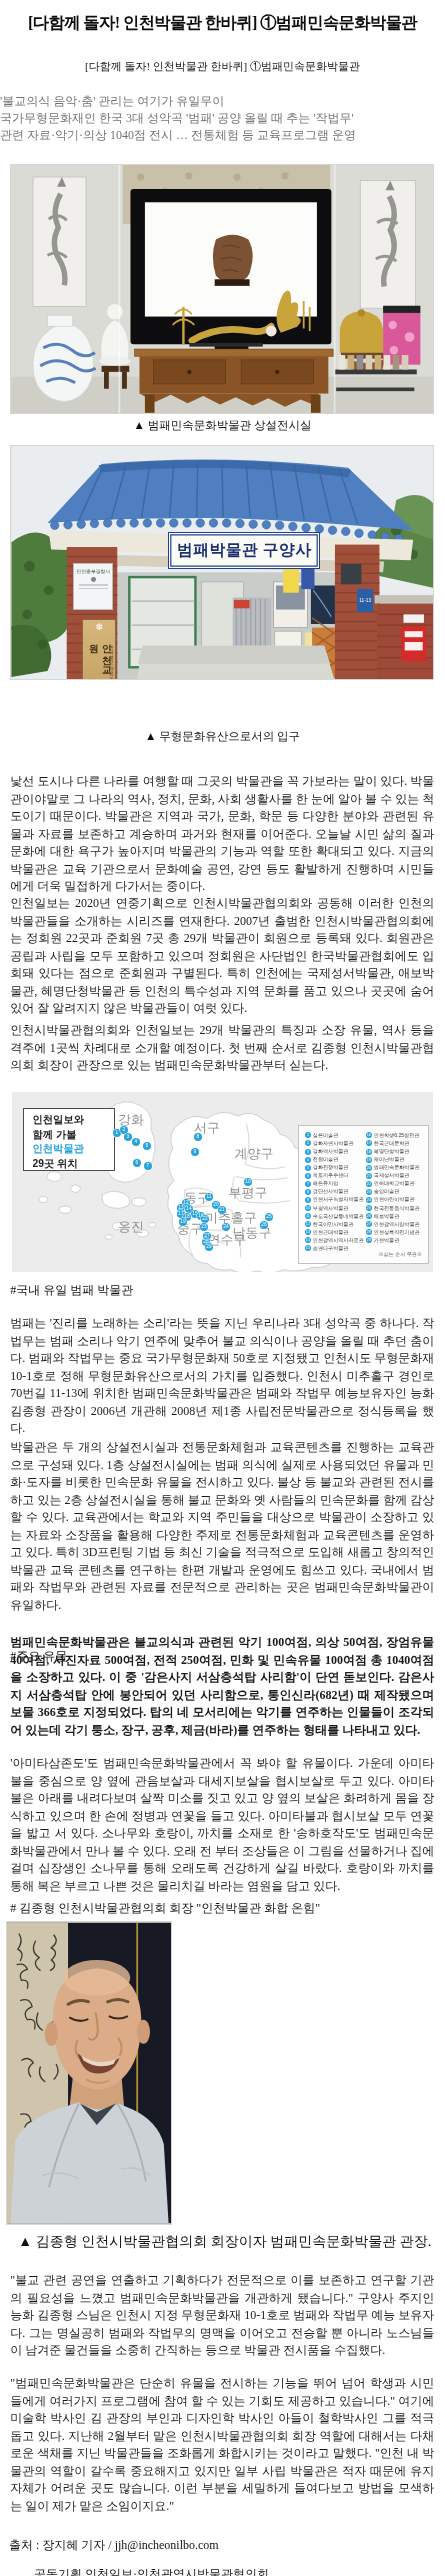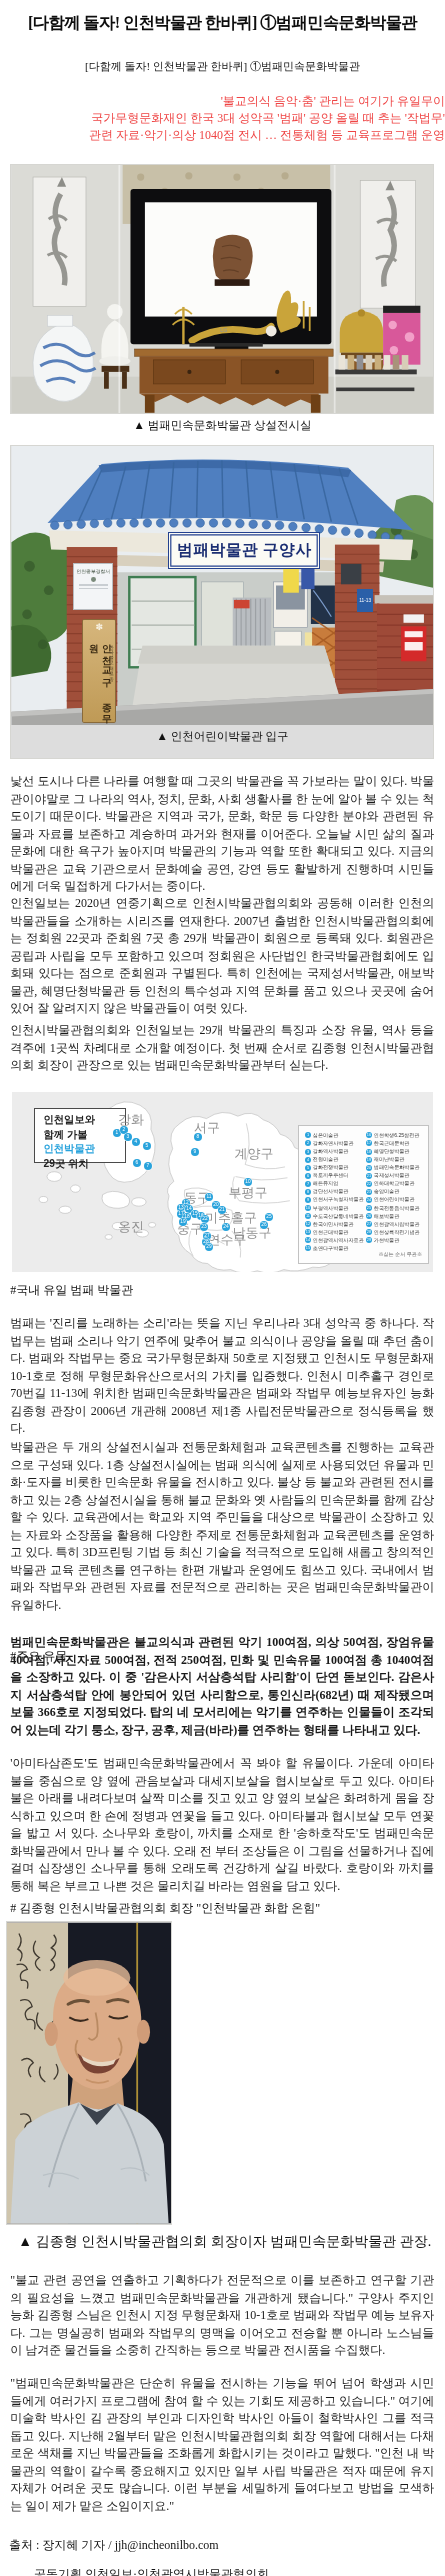--- a/index.html
+++ b/index.html
@@ -2,33 +2,33 @@
 <html style="font-size:9.7px"><head>
 <meta charset="utf-8">
 <style>
   html,body{margin:0;padding:0;background:#fff;}
   #page{position:relative;width:445px;height:2576px;background:#fff;overflow:hidden;
         font-family:"Liberation Serif","DejaVu Serif",serif;color:#1a1a1a;padding-left:24px;}
   .abs{position:absolute;}
   .headline{top:12px;left:0;width:445px;text-align:center;font-size:16.3px;font-weight:bold;
             letter-spacing:-0.6px;color:#0d0d0d;}
   .subtitle{top:59px;left:0;width:445px;text-align:center;font-size:11px;color:#111;}
-  .deck{top:93px;left:0;width:445px;text-align:right;font-size:12px;line-height:17px;color:#ef4444;}
+  .deck{top:93px;left:0;width:445px;text-align:left;font-size:12px;line-height:17px;color:#737373;}
   .photo{left:10.3px;width:424px;background:#ddd;border:0.6px solid #d6d6d2;box-sizing:border-box;overflow:hidden;}
   .photo svg{display:block;}
   .caption{left:0;width:445px;text-align:center;font-size:11.5px;color:#111;}
   .caption-left{left:10.3px;width:429px;text-align:center;font-size:14px;color:#111;}
   .para{left:10.3px;width:424px;margin:0;font-size:12px;line-height:17.5px;text-align:justify;color:#1a1a1a;}
   .section-head{left:10.3px;width:424px;font-size:12px;color:#111;}
   .footer-line{font-size:12px;color:#111;}
 
   
   #map{left:12px;top:1092px;width:421px;height:180px;background:#ececec;}
   #map svg{position:absolute;left:0;top:0;}
-  .map-title-box{position:absolute;left:22px;top:15.7px;width:92px;height:55px;background:#fff;
+  .map-title-box{position:absolute;left:11px;top:15.7px;width:92px;height:63px;background:#fff;
                  border:1.2px solid #4a4a4a;box-sizing:border-box;padding:4.8px 0 0 8.5px;
                  font-family:"Liberation Sans",sans-serif;}
   .map-title-box div{font-size:10.3px;line-height:14.5px;font-weight:bold;color:#222;}
   .map-title-box .accent{color:#29a3dc;}
   .region-label{position:absolute;transform:translate(-50%,-50%);font-size:13px;color:#8f8f8f;
                 font-family:Liberation Sans, sans-serif;white-space:nowrap;}
   .map-dot{position:absolute;width:7.9px;height:7.9px;border-radius:50%;background:#29a3dc;
            box-shadow:0 0 0 0.6px rgba(255,255,255,.9);color:#fff;font-size:4.8px;line-height:7.9px;
            text-align:center;font-family:"Liberation Sans",sans-serif;}
   .legend-box{position:absolute;left:286px;top:33px;width:131px;height:139px;background:#fdfdfd;
@@ -190,21 +190,21 @@
       </g>
       <rect x="540" y="370" width="130" height="6" fill="#3a3a3a"></rect>
 
       <rect x="178" y="0" width="3" height="414" fill="#ffffff" opacity="0.5"></rect>
       <rect x="536" y="0" width="3" height="414" fill="#ffffff" opacity="0.45"></rect>
     </svg>
     <div class="tv-logo">LG</div>
   </div>
   <div class="abs caption" style="top:418px;">▲ 범패민속문화박물관 상설전시실</div>
 
-  <div class="abs photo" style="top:445px;height:314px;">
+  <div class="abs photo" style="top:445px;height:235px;">
     <svg viewBox="0 0 702 464" width="423" height="279">
       <rect width="702" height="464" fill="#e9edf0"></rect>
 
       <path d="M600,150 q30,-40 70,-28 l32,14 l0,100 l-90,-20 z" fill="#5a8448"></path>
       <path d="M640,90 q40,-20 62,6 l0,60 l-70,-24 z" fill="#6a9455"></path>
       <path d="M0,160 q40,-30 70,-4 q30,10 28,44 q20,30 -2,62 q10,40 -20,58 q-30,16 -50,-4 l-26,-10 z" fill="#4e7c3c"></path>
       <path d="M0,300 q36,-10 56,16 q18,28 4,58 l-60,10 z" fill="#3f6a30"></path>
       <g fill="#35582a" opacity="0.7">
         <circle cx="30" cy="200" r="9"></circle>
           <circle cx="62" cy="240" r="8"></circle>
@@ -374,21 +374,21 @@
       <div class="line"></div>
       <div class="line"></div>
     </div>
     <div class="wood-sign">
       <div class="emblem">✽</div>
       <div class="big">인천교구 종무원</div>
       <div class="small">한국불교태고종</div>
     </div>
     <div class="addr-plaque">11-13</div>
   </div>
-  <div class="abs caption" style="top:729px;">▲ 인천어린이박물관 입구</div>
+  <div class="abs caption" style="top:729px;">▲ 무형문화유산으로서의 입구</div>
 
   <p class="abs para" style="top:773px;">낯선 도시나 다른 나라를 여행할 때 그곳의 박물관을 꼭 가보라는 말이 있다. 박물관이야말로 그 나라의 역사, 정치, 문화, 사회 생활사를 한 눈에 알아 볼 수 있는 척도이기 때문이다. 박물관은 지역과 국가, 문화, 학문 등 다양한 분야와 관련된 유물과 자료를 보존하고 계승하며 과거와 현재를 이어준다. 오늘날 시민 삶의 질과 문화에 대한 욕구가 높아지며 박물관의 기능과 역할 또한 확대되고 있다. 지금의 박물관은 교육 기관으로서 문화예술 공연, 강연 등도 활발하게 진행하며 시민들에게 더욱 밀접하게 다가서는 중이다.</p>
   <p class="abs para" style="top:895px;">인천일보는 2020년 연중기획으로 인천시박물관협의회와 공동해 이러한 인천의 박물관들을 소개하는 시리즈를 연재한다. 2007년 출범한 인천시박물관협의회에는 정회원 22곳과 준회원 7곳 총 29개 박물관이 회원으로 등록돼 있다. 회원관은 공립과 사립을 모두 포함하고 있으며 정회원은 사단법인 한국박물관협회에도 입회돼 있다는 점으로 준회원과 구별된다. 특히 인천에는 국제성서박물관, 애보박물관, 혜명단청박물관 등 인천의 특수성과 지역 문화를 품고 있으나 곳곳에 숨어있어 잘 알려지지 않은 박물관들이 여럿 있다.</p>
   <p class="abs para" style="top:1022px;">인천시박물관협의회와 인천일보는 29개 박물관의 특징과 소장 유물, 역사 등을 격주에 1곳씩 차례대로 소개할 예정이다. 첫 번째 순서로 김종형 인천시박물관협의회 회장이 관장으로 있는 범패민속문화박물관부터 싣는다.</p>
 
   <div class="abs" id="map">
     <svg viewBox="0 0 697 298" width="421" height="180">
       <rect width="697" height="298" fill="#ececec"></rect>
       <g fill="#ffffff" stroke="#b9b9b9" stroke-width="1">
 

